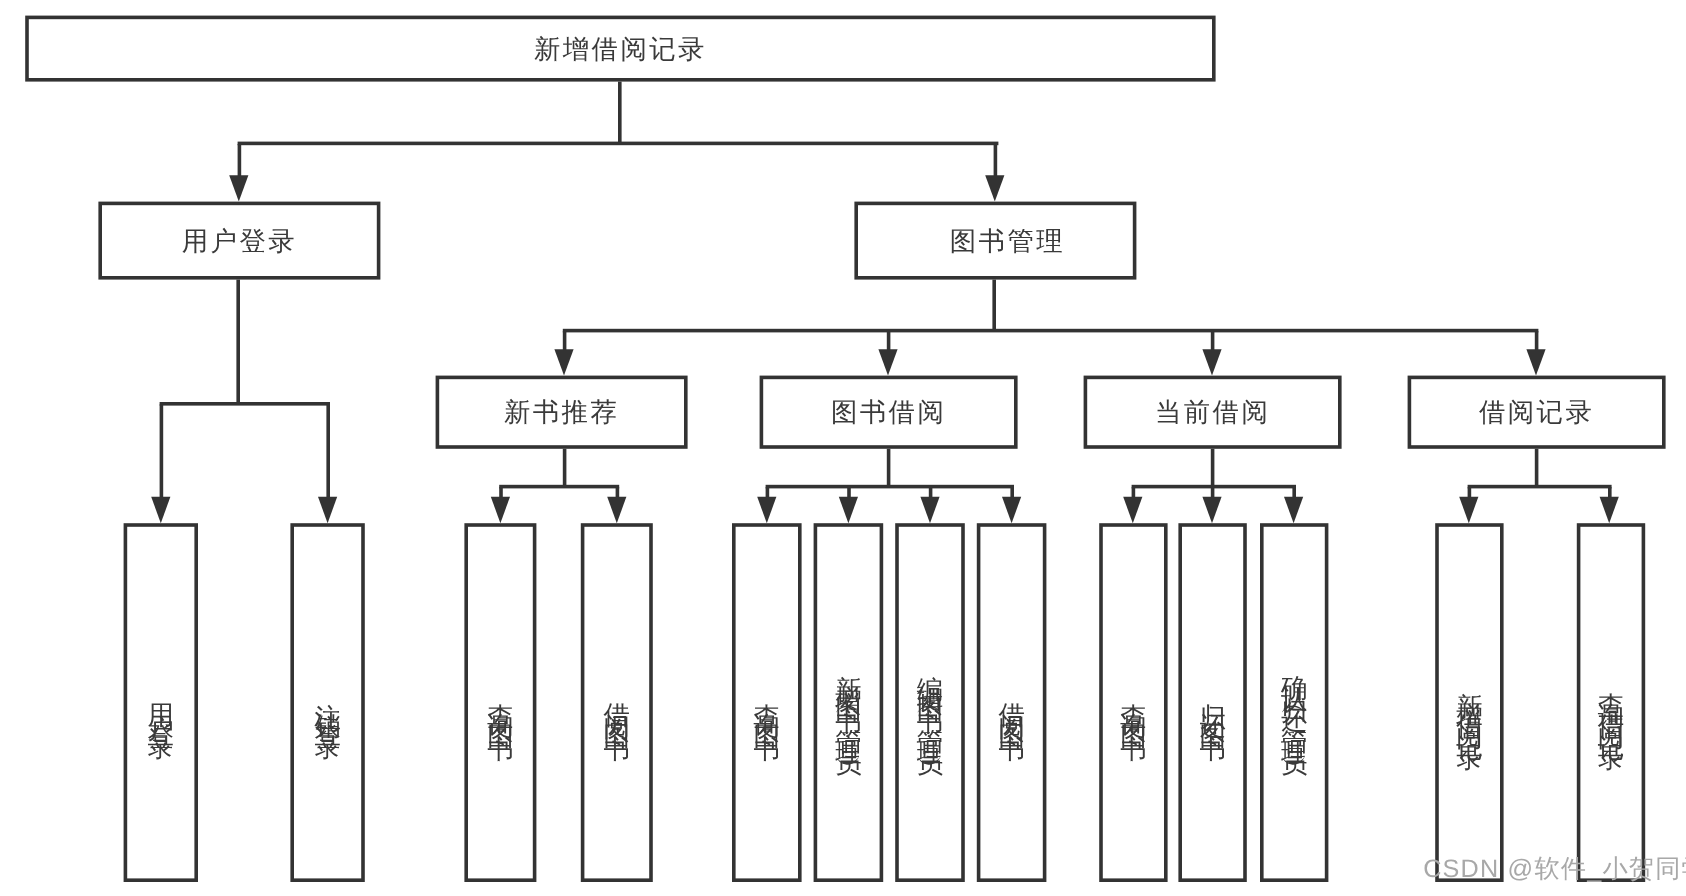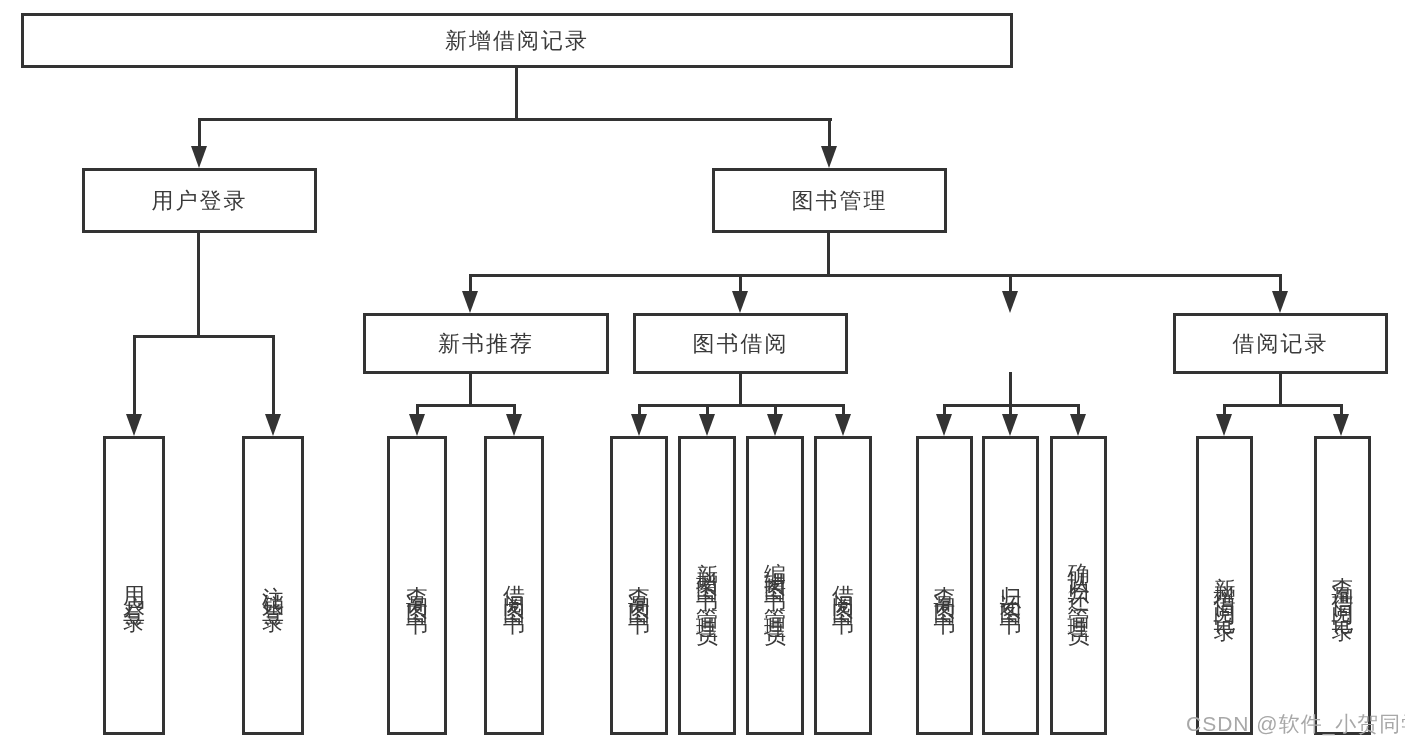--- a/index.html
+++ b/index.html
@@ -122,25 +122,28 @@
     <span class="hlabel">新增借阅记录</span>
   </div>
 
   <div class="box" style="left:82px; top:168px; width:235px; height:65px;">
     <span class="hlabel">用户登录</span>
   </div>
   <div class="box" style="left:712px; top:168px; width:235px; height:65px;padding-left:20px;">
     <span class="hlabel">图书管理</span>
   </div>
 
-  <div class="box" style="left:363px; top:313px; width:246px; height:61px;text-align:right;">
+  <div class="box" style="left:363px; top:313px; width:210px; height:61px;text-align:right;">
     <span class="hlabel">新书推荐</span>
   </div>
   <div class="box" style="left:633px; top:313px; width:215px; height:61px;justify-content:center;">
     <span class="hlabel">图书借阅</span>
+  </div>
+  <div class="box" style="left:903px; top:313px; width:215px; height:61px;">
+    <span class="hlabel">当前借阅</span>
   </div>
   <div class="box" style="left:1173px; top:313px; width:215px; height:61px;">
     <span class="hlabel">借阅记录</span>
   </div>
 
   <div class="box leaf" style="left:103px; top:436px; width:62px; height:299px;">
     <span class="vlabel">用户登录</span>
   </div>
   <div class="box leaf" style="left:242px; top:436px; width:62px; height:299px;">
     <span class="vlabel">注销登录</span>

